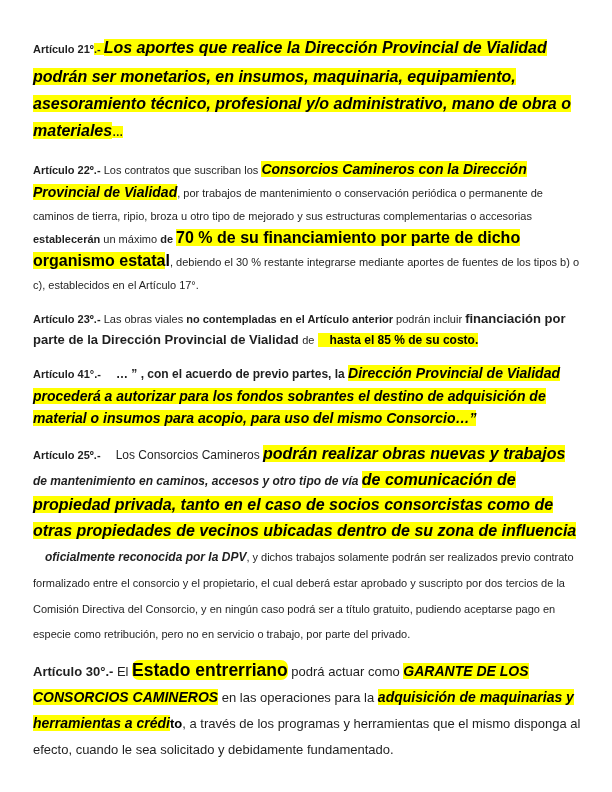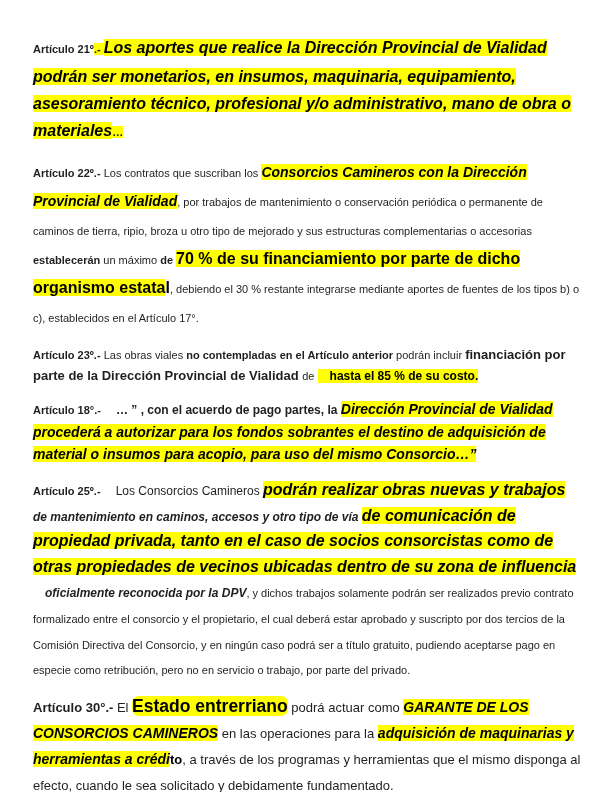--- a/index.html
+++ b/index.html
@@ -11,21 +11,21 @@
     color:var(--ink);
   }
   .page {
     width:612px; height:692px;
     padding:34px 31px 0 33px;
     background:var(--paper);
   }
   p.para { margin:0 0 12px 0; text-align:left; }
   
   .p21 { line-height:27px; }
-  .p22 { line-height:28px; }
+  .p22 { line-height:21px; }
   .p23 { line-height:20px; margin-bottom:11px; }
   .p24 { line-height:21px; }
   .p25 { line-height:1.6; }
   .p30 { line-height:25px; margin-top:3px; }
   
   .w7 { font-weight:700; }
   .it { font-style:italic; }
   .hl { background:var(--hl); }
   .s11 { font-size:11px; }
   .s12 { font-size:12px;padding-left:12px; }
@@ -36,17 +36,17 @@
   .dark { color:#000; }
 </style>
 </head>
 <body>
 
 <main class="page">
   <article>
       <p class="para p21"><span class="w7 s11">Artículo 21º</span><span class="w7 s11 hl">.- </span><span class="w7 it s16 hl dark">Los aportes que realice la Dirección Provincial de Vialidad podrán ser monetarios, en insumos, maquinaria, equipamiento, asesoramiento técnico, profesional y/o administrativo, mano de obra o materiales</span><span class="w7 s11 hl">…</span></p>
       <p class="para p22"><span class="w7 s11">Artículo 22º.- </span><span class="s11">Los contratos que suscriban los </span><span class="w7 it s14 hl dark">Consorcios Camineros con la Dirección Provincial de Vialidad</span><span class="s11">, por trabajos de mantenimiento o conservación periódica o permanente de caminos de tierra, ripio, broza u otro tipo de mejorado y sus estructuras complementarias o accesorias </span><span class="w7 s11">establecerán</span><span class="s11"> un máximo </span><span class="w7 s11">de </span><span class="w7 s16 hl dark">70 % de su financiamiento por parte de dicho organismo estata</span><span class="w7 s16 dark">l</span><span class="s11">, debiendo el 30 % restante integrarse mediante aportes de fuentes de los tipos b) o c), establecidos en el Artículo 17°.</span></p>
       <p class="para p23"><span class="w7 s11">Artículo 23º.- </span><span class="s11">Las obras viales </span><span class="w7 s11">no contempladas en el Artículo anterior </span><span class="s11">podrán incluir </span><span class="w7 s13">financiación por parte de la Dirección Provincial de Vialidad </span><span class="s11">de </span><span class="w7 s12 hl dark">hasta el 85 % de su costo.</span></p>
-      <p class="para p24"><span class="w7 s11">Artículo 18°.- </span><span class="w7 s12">… ” , con el acuerdo de pago partes, la </span><span class="w7 it s14 hl dark">Dirección Provincial de Vialidad procederá a autorizar para los fondos sobrantes el destino de adquisición de material o insumos para acopio, para uso del mismo Consorcio…”</span></p>
+      <p class="para p24"><span class="w7 s11">Artículo 41°.- </span><span class="w7 s12">… ” , con el acuerdo de previo partes, la </span><span class="w7 it s14 hl dark">Dirección Provincial de Vialidad procederá a autorizar para los fondos sobrantes el destino de adquisición de material o insumos para acopio, para uso del mismo Consorcio…”</span></p>
       <p class="para p25"><span class="w7 s11">Artículo 25º.- </span><span class="s12">Los Consorcios Camineros </span><span class="w7 it s16 hl dark">podrán realizar obras nuevas y trabajos</span><span class="w7 it s12"> de mantenimiento en caminos, accesos y otro tipo de vía </span><span class="w7 it s16 hl dark">de comunicación de propiedad privada, tanto en el caso de socios consorcistas como de otras propiedades de vecinos ubicadas dentro de su zona de influencia</span><span class="s11"> </span><span class="w7 it s12">oficialmente reconocida por la DPV</span><span class="s11">, y dichos trabajos solamente podrán ser realizados previo contrato formalizado entre el consorcio y el propietario, el cual deberá estar aprobado y suscripto por dos tercios de la Comisión Directiva del Consorcio, y en ningún caso podrá ser a título gratuito, pudiendo aceptarse pago en especie como retribución, pero no en servicio o trabajo, por parte del privado.</span></p>
       <p class="para p30"><span class="w7 s13">Artículo 30°.- </span><span class="s13">El </span><span class="w7 s18 hl dark">Estado entrerriano</span><span class="s13"> podrá actuar como </span><span class="w7 it s14 hl dark">GARANTE DE LOS CONSORCIOS CAMINEROS</span><span class="s13"> en las operaciones para la </span><span class="w7 it s14 hl dark">adquisición de maquinarias y herramientas a crédi</span><span class="w7 s13 dark">to</span><span class="s13">, a través de los programas y herramientas que el mismo disponga al efecto, cuando le sea solicitado y debidamente fundamentado.</span></p>
     </article>
 </main>
 
 </body></html>

